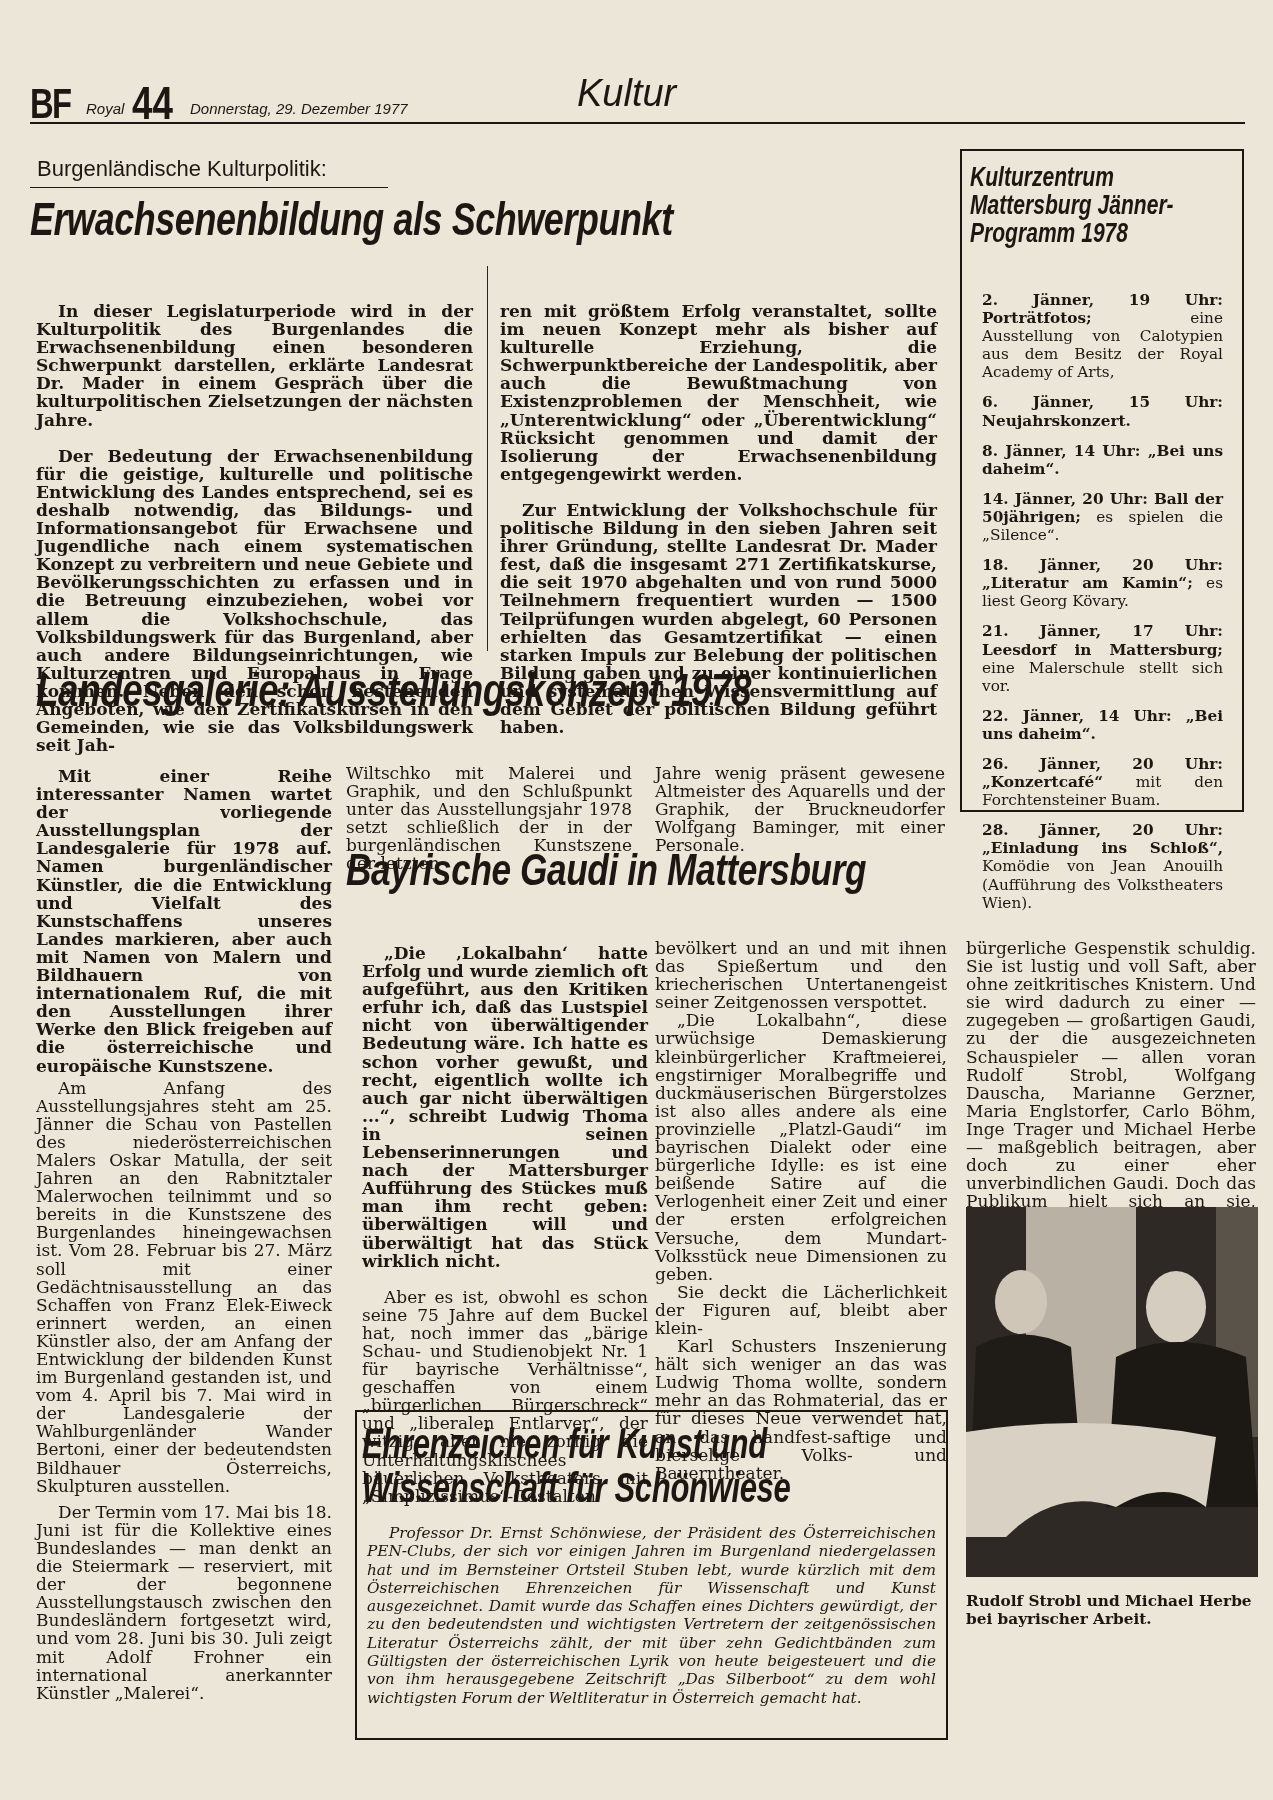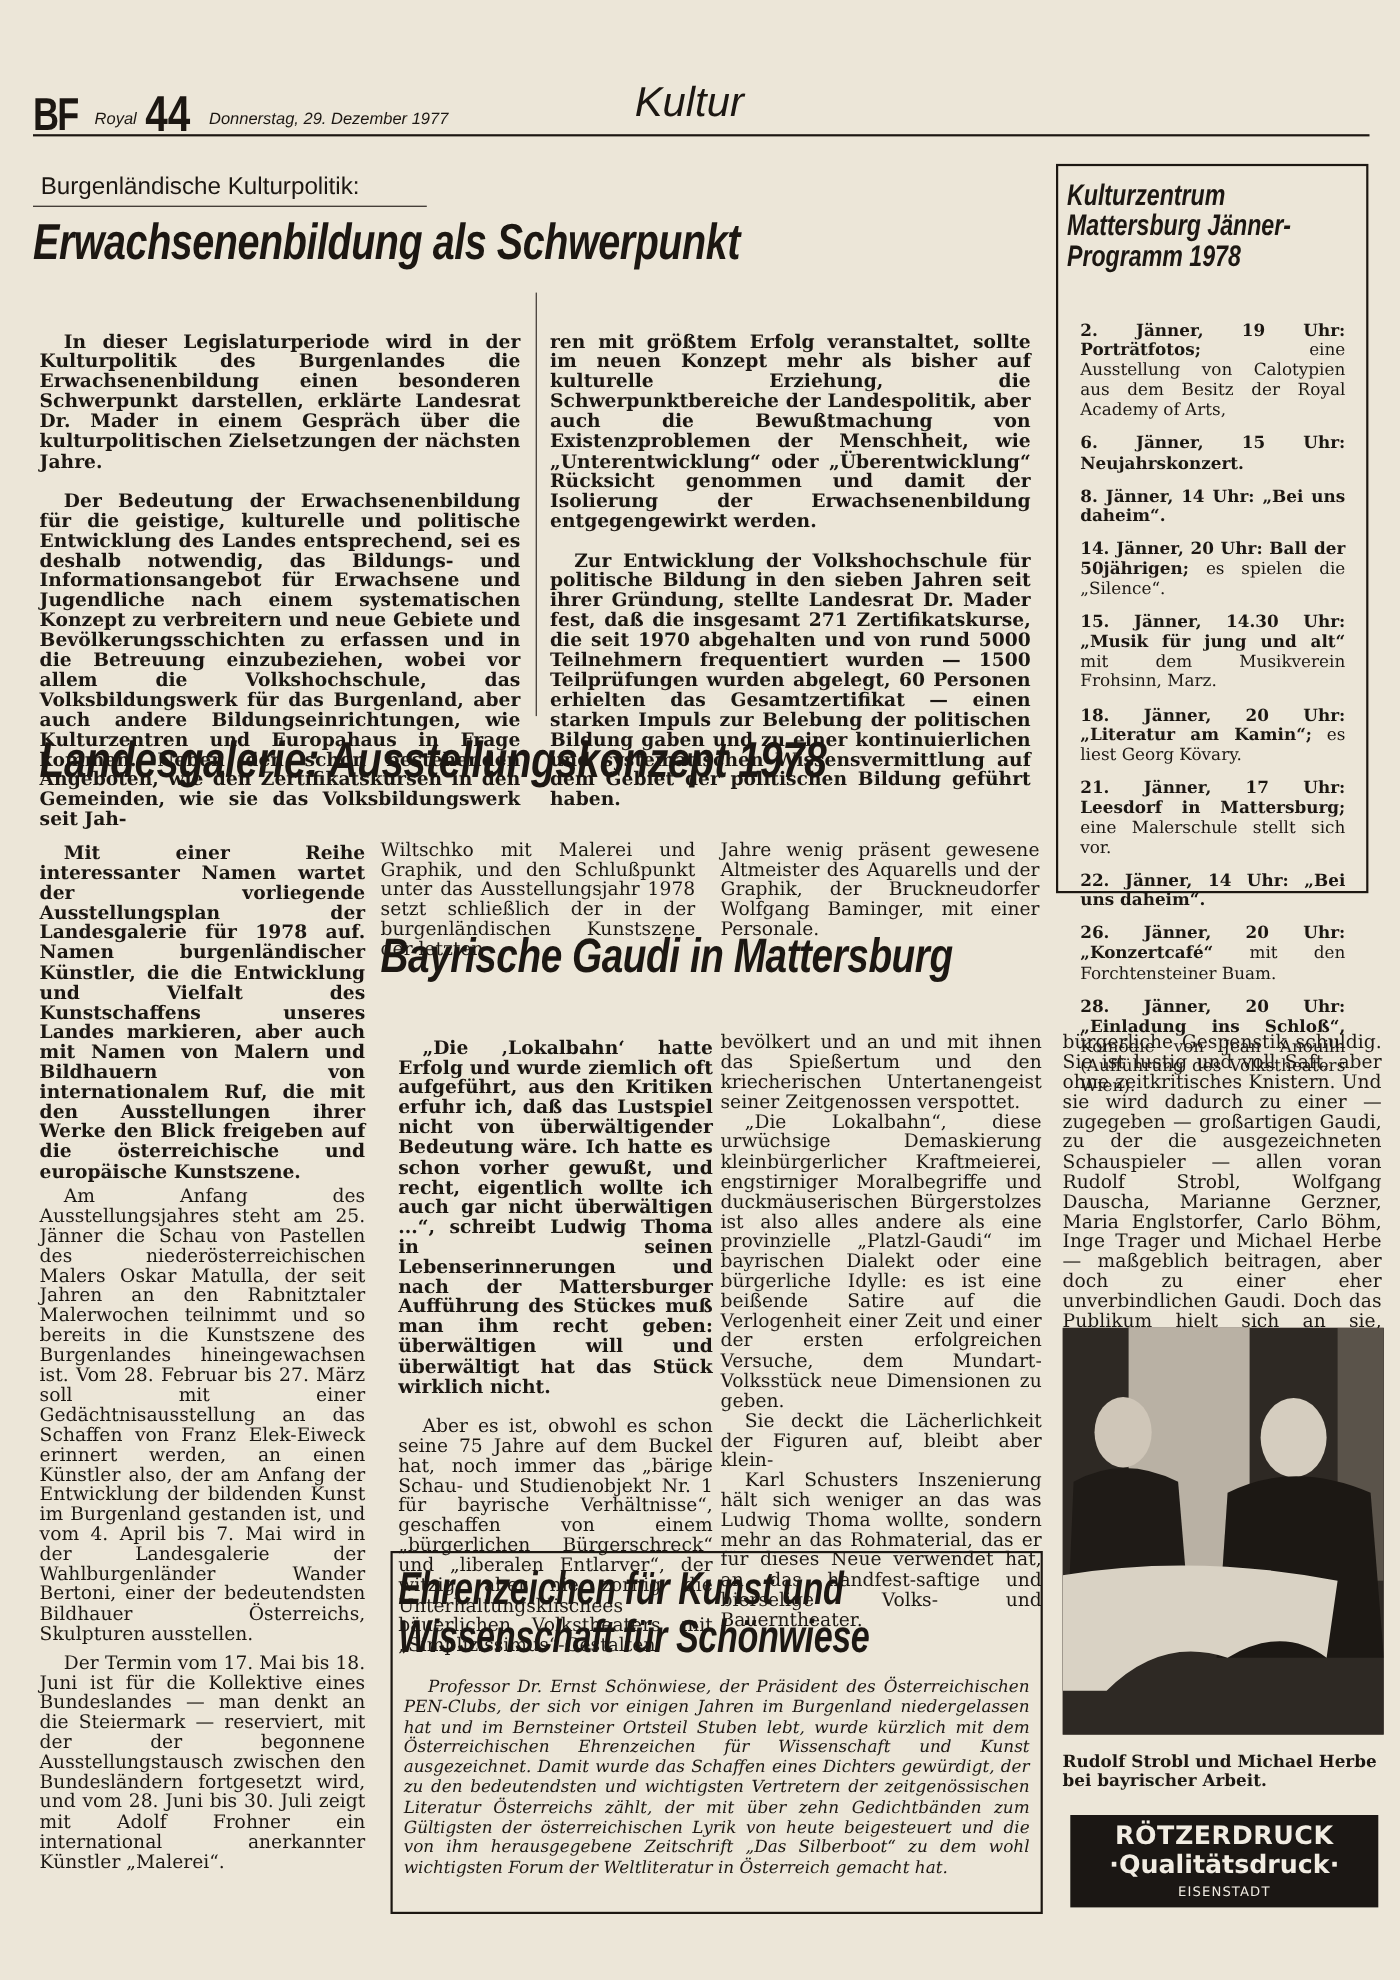--- a/index.html
+++ b/index.html
@@ -90,21 +90,20 @@
     <p class="gap">Zur Entwicklung der Volkshochschule für politische Bildung in den sieben Jahren seit ihrer Gründung, stellte Landesrat Dr. Mader fest, daß die insgesamt 271 Zertifikatskurse, die seit 1970 abgehalten und von rund 5000 Teilnehmern frequentiert wurden — 1500 Teilprüfungen wurden abgelegt, 60 Personen erhielten das Gesamtzertifikat — einen starken Impuls zur Belebung der politischen Bildung gaben und zu einer kontinuierlichen und systematischen Wissensvermittlung auf dem Gebiet der politischen Bildung geführt haben.</p>
   </div>
 
   <div class="abs box-prog"></div>
   <div class="abs prog-title">Kulturzentrum Mattersburg Jänner-Programm 1978</div>
   <div class="abs prog-list" id="prog-list">
       <p><span class="bold">2. Jänner, 19 Uhr: Porträtfotos;</span><span> eine Ausstellung von Calotypien aus dem Besitz der Royal Academy of Arts,</span></p>
       <p><span class="bold">6. Jänner, 15 Uhr: Neujahrskonzert.</span><span></span></p>
       <p><span class="bold">8. Jänner, 14 Uhr: „Bei uns daheim“.</span><span></span></p>
       <p><span class="bold">14. Jänner, 20 Uhr: Ball der 50jährigen;</span><span> es spielen die „Silence“.</span></p>
-      <p><span class="bold">15. Jänner, 14.30 Uhr: „Musik für jung und alt“</span><span> mit dem Musikverein Frohsinn, Marz.</span></p>
       <p><span class="bold">18. Jänner, 20 Uhr: „Literatur am Kamin“;</span><span> es liest Georg Kövary.</span></p>
       <p><span class="bold">21. Jänner, 17 Uhr: Leesdorf in Mattersburg;</span><span> eine Malerschule stellt sich vor.</span></p>
       <p><span class="bold">22. Jänner, 14 Uhr: „Bei uns daheim“.</span><span></span></p>
       <p><span class="bold">26. Jänner, 20 Uhr: „Konzertcafé“</span><span> mit den Forchtensteiner Buam.</span></p>
       <p><span class="bold">28. Jänner, 20 Uhr: „Einladung ins Schloß“,</span><span> Komödie von Jean Anouilh (Aufführung des Volkstheaters Wien).</span></p>
     </div>
 
   <div class="abs headline h2">Landesgalerie: Ausstellungskonzept 1978</div>
   <div class="abs col c3">
     <p class="bold">Mit einer Reihe interessanter Namen wartet der vorliegende Ausstellungsplan der Landesgalerie für 1978 auf. Namen burgenländischer Künstler, die die Entwicklung und Vielfalt des Kunstschaffens unseres Landes markieren, aber auch mit Namen von Malern und Bildhauern von internationalem Ruf, die mit den Ausstellungen ihrer Werke den Blick freigeben auf die österreichische und europäische Kunstszene.</p>
@@ -146,18 +145,13 @@
     </svg>
   </div>
   <div class="abs caption">Rudolf Strobl und Michael Herbe bei bayrischer Arbeit.</div>
 
   <div class="abs box-award"></div>
   <div class="abs headline h4">Ehrenzeichen für Kunst und Wissenschaft für Schönwiese</div>
   <div class="abs award-text">
     <p>Professor Dr. Ernst Schönwiese, der Präsident des Österreichischen PEN-Clubs, der sich vor einigen Jahren im Burgenland niedergelassen hat und im Bernsteiner Ortsteil Stuben lebt, wurde kürzlich mit dem Österreichischen Ehrenzeichen für Wissenschaft und Kunst ausgezeichnet. Damit wurde das Schaffen eines Dichters gewürdigt, der zu den bedeutendsten und wichtigsten Vertretern der zeitgenössischen Literatur Österreichs zählt, der mit über zehn Gedichtbänden zum Gültigsten der österreichischen Lyrik von heute beigesteuert und die von ihm herausgegebene Zeitschrift „Das Silberboot“ zu dem wohl wichtigsten Forum der Weltliteratur in Österreich gemacht hat.</p>
   </div>
 
-  <div class="abs ad">
-    <div class="ad-1">RÖTZERDRUCK</div>
-    <div class="ad-2">·Qualitätsdruck·</div>
-    <div class="ad-3">EISENSTADT</div>
-  </div>
 </div>
 
 </body></html>

